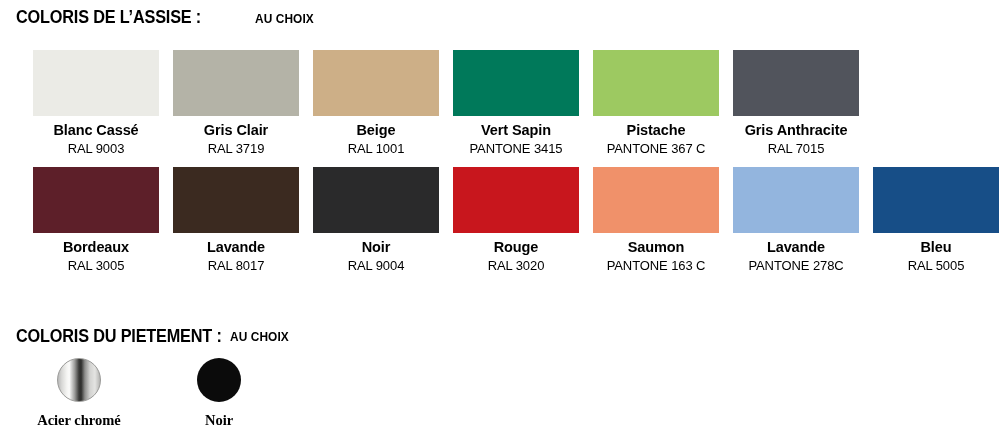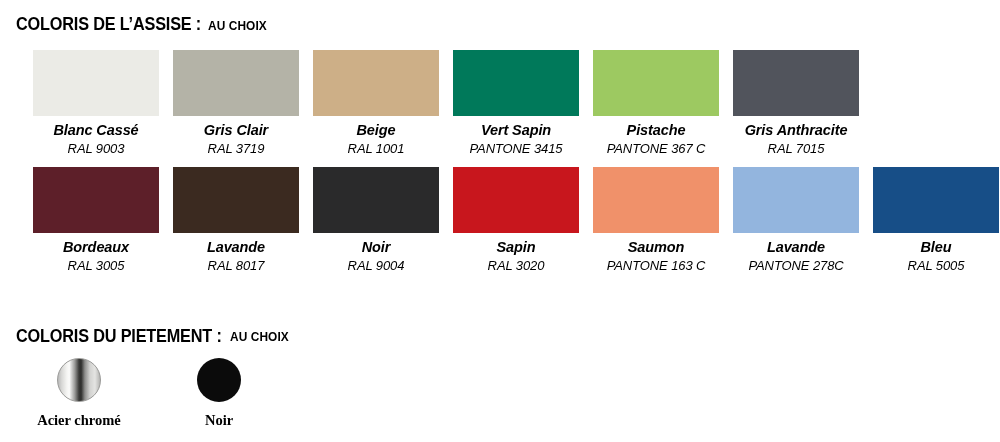--- a/index.html
+++ b/index.html
@@ -34,21 +34,21 @@
   .section-title .sub {
     font-size: 12.5px;
     font-weight: bold;
     letter-spacing: 0.1px;
     margin-left: -7px;
     transform: scaleX(0.95);
     transform-origin: left center;
     display: inline-block;
   }
 
-  #assise-title { top: 14px; }
+  #assise-title { top: 7px; gap: 47px; }
   #pietement-title { top: 326px; align-items: center; }
 
   .swatch-grid {
     position: absolute;
     left: 33px;
     width: 966px;
   }
   #assise-grid { top: 50px; }
 
   .swatch-row {
@@ -56,21 +56,20 @@
     width: 966px;
   }
   .swatch-row + .swatch-row { margin-top: 10px; }
 
   .swatch-cell {
     width: 126px;
     margin-right: 14px;
     display: flex;
     flex-direction: column;
     align-items: center;
-    font-style: italic;
   }
   .swatch-cell:last-child { margin-right: 0; }
 
   .swatch-chip {
     width: 126px;
     height: 66px;
     display: block;
   }
 
   .swatch-name {
@@ -189,21 +188,21 @@
         <div class="swatch-name">Lavande</div>
         <div class="swatch-ref">RAL 8017</div>
       </div>
       <div class="swatch-cell">
         <div class="swatch-chip" style="background: rgb(42, 42, 43);"></div>
         <div class="swatch-name">Noir</div>
         <div class="swatch-ref">RAL 9004</div>
       </div>
       <div class="swatch-cell">
         <div class="swatch-chip" style="background: rgb(200, 22, 29);"></div>
-        <div class="swatch-name">Sapin</div>
+        <div class="swatch-name">Rouge</div>
         <div class="swatch-ref">RAL 3020</div>
       </div>
       <div class="swatch-cell">
         <div class="swatch-chip" style="background: rgb(240, 145, 106);"></div>
         <div class="swatch-name">Saumon</div>
         <div class="swatch-ref">PANTONE 163 C</div>
       </div>
       <div class="swatch-cell">
         <div class="swatch-chip" style="background: rgb(147, 181, 222);"></div>
         <div class="swatch-name">Lavande</div>

